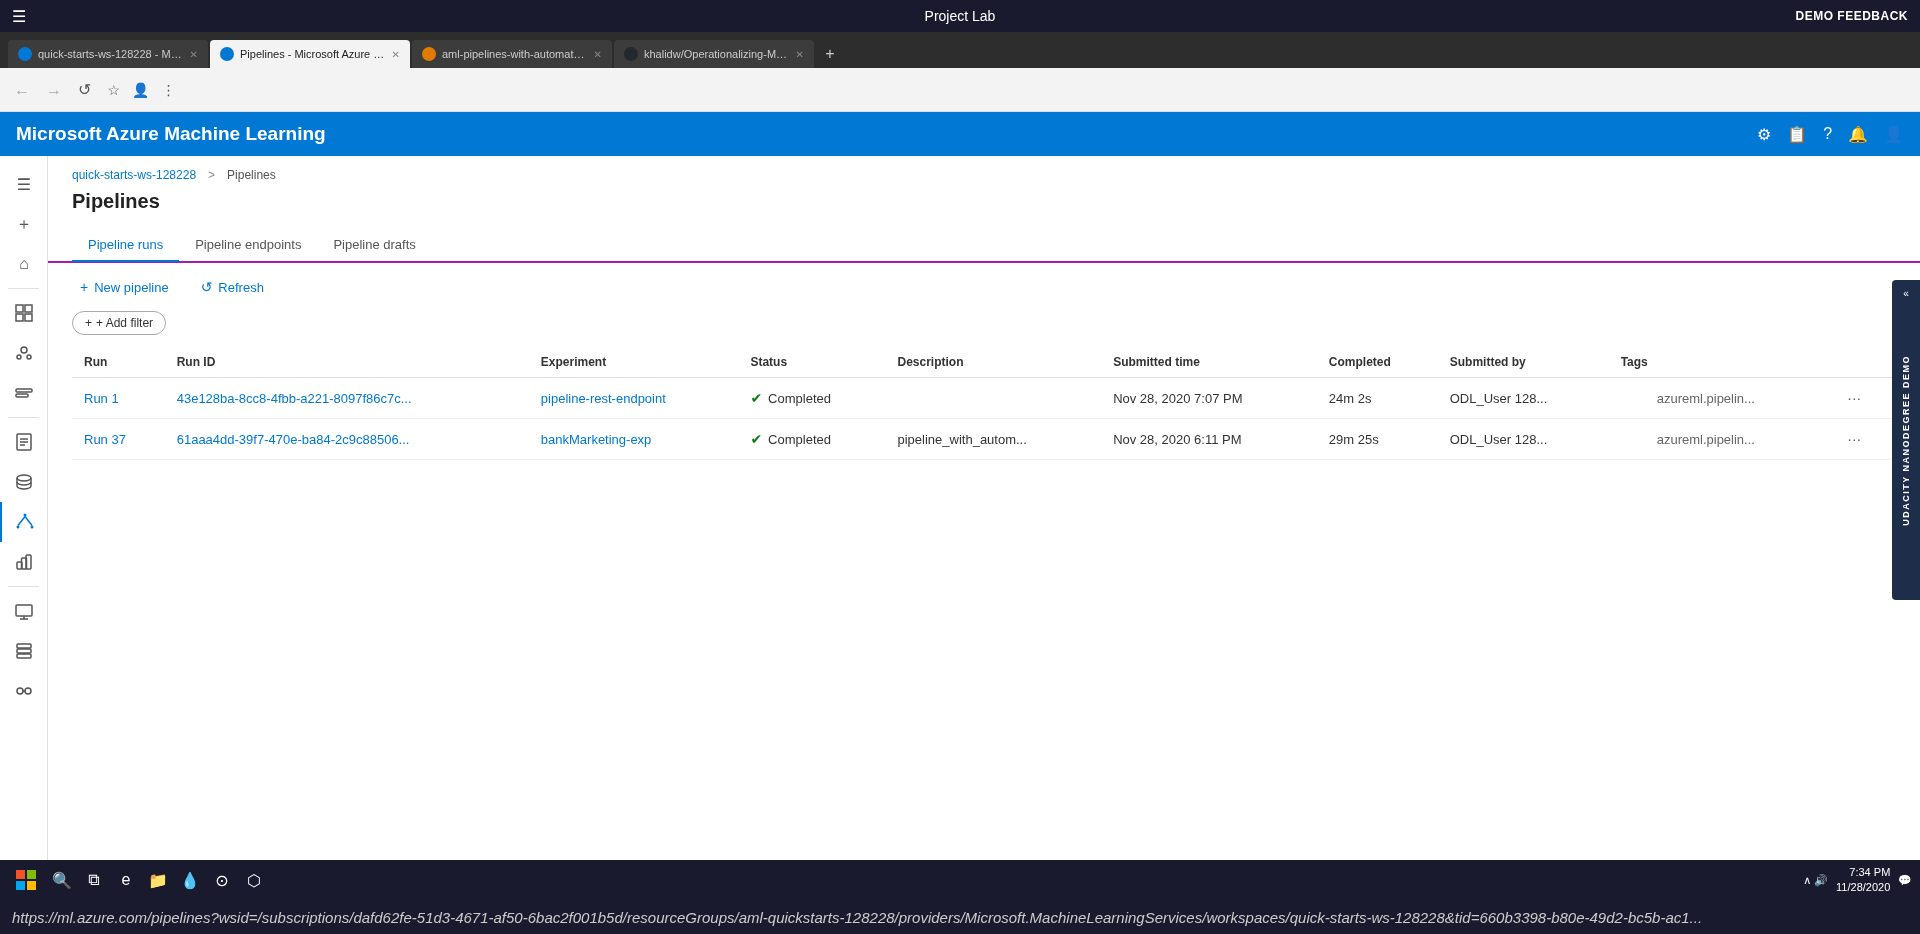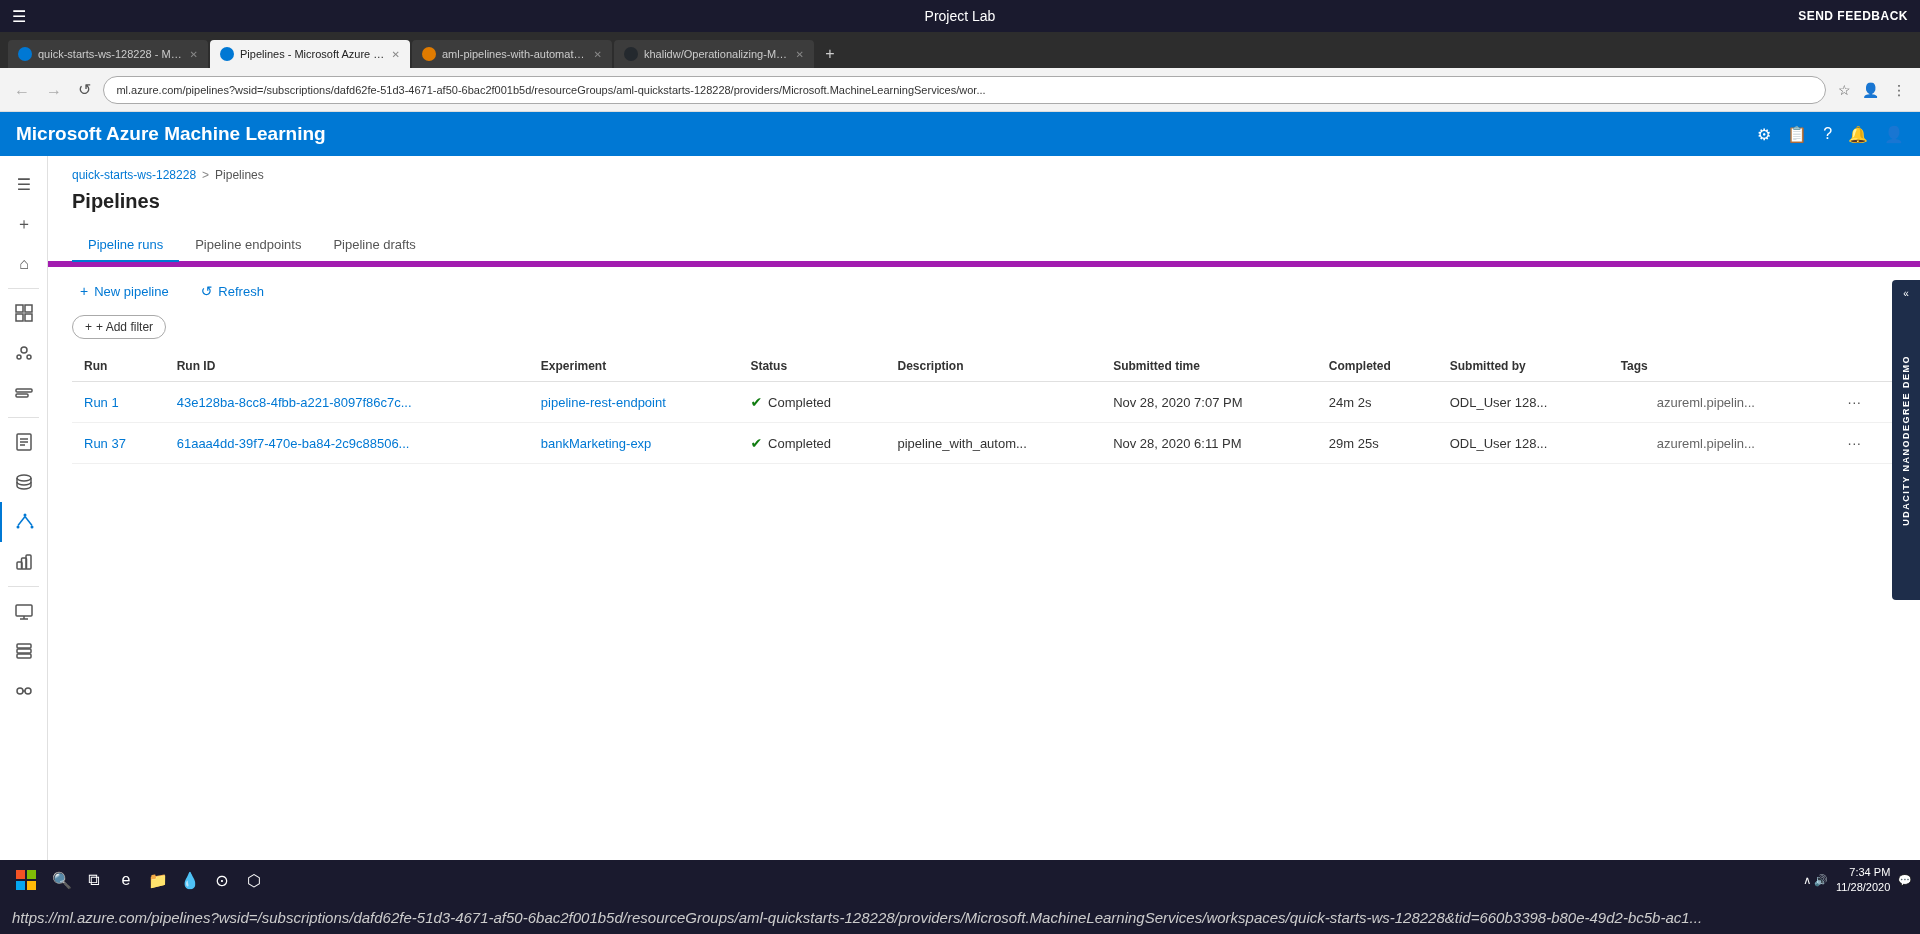--- a/index.html
+++ b/index.html
@@ -128,37 +128,37 @@
       background: #fff;
     }
 
     
     .breadcrumb {
       padding: 12px 24px 8px 24px;
       font-size: 12px;
       color: #555;
       display: flex;
       align-items: center;
-      gap: 6px;
+      gap: 12px;
     }
     .breadcrumb-link { color: #0078d4; cursor: pointer; text-decoration: none; }
     .breadcrumb-sep { color: #888; }
 
     
     .page-title {
       font-size: 20px;
       font-weight: 600;
       color: #222;
       padding: 0 24px 16px 24px;
     }
 
     
     .tabs-bar {
       display: flex;
-      border-bottom: 6px solid #a21caf;
+      border-bottom: 2px solid #a21caf;
       padding: 0 24px;
       gap: 0;
     }
     .tab-item {
       padding: 8px 16px;
       cursor: pointer;
       font-size: 13px;
       color: #555;
       border-bottom: 2px solid transparent;
       margin-bottom: -1px;
@@ -296,21 +296,21 @@
     }
   </style>
 </head>
 <body>
 
 <div class="title-bar">
   <div class="title-bar-left">
     <span class="hamburger">☰</span>
   </div>
   <div class="title-bar-center">Project Lab</div>
-  <div class="title-bar-right">SEND FEEDBACK</div>
+  <div class="title-bar-right">DEMO FEEDBACK</div>
 </div>
 
 <div class="browser-chrome">
   <div class="tab">
     <div class="tab-icon azure"></div>
     <span class="tab-label">quick-starts-ws-128228 - Micro...</span>
     <span class="close-icon">✕</span>
   </div>
   <div class="tab active">
     <div class="tab-icon ml"></div>
@@ -327,21 +327,20 @@
     <span class="tab-label">khalidw/Operationalizing-Machi...</span>
     <span class="close-icon">✕</span>
   </div>
   <div class="new-tab-btn">+</div>
 </div>
 
 <div class="address-bar">
   <button class="nav-btn disabled">←</button>
   <button class="nav-btn disabled">→</button>
   <button class="nav-btn">↺</button>
-  <input class="address-input" type="text" value="ml.azure.com/pipelines?wsid=/subscriptions/dafd62fe-51d3-4671-af50-6bac2f001b5d/resourceGroups/aml-quickstarts-128228/providers/Microsoft.MachineLearningServices/wor..." style="">
   <div class="address-actions">
     <button class="addr-icon">☆</button>
     <button class="addr-icon">👤</button>
     <button class="addr-icon">⋮</button>
   </div>
 </div>
 
 <div class="azure-top-bar">
   <span class="azure-logo">Microsoft Azure Machine Learning</span>
   <div class="azure-top-icons">

